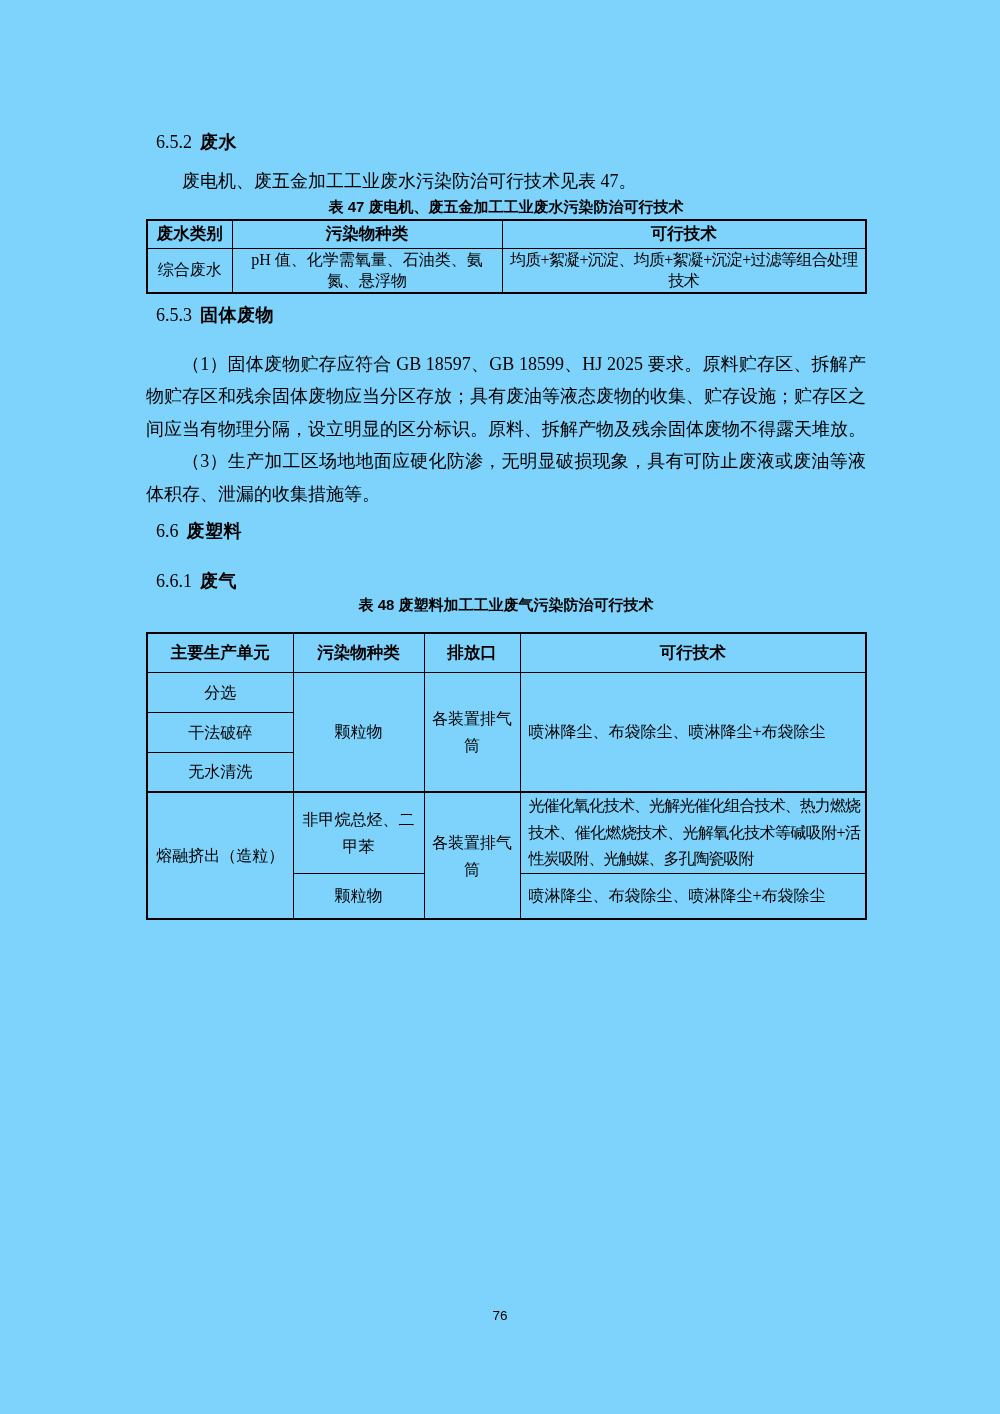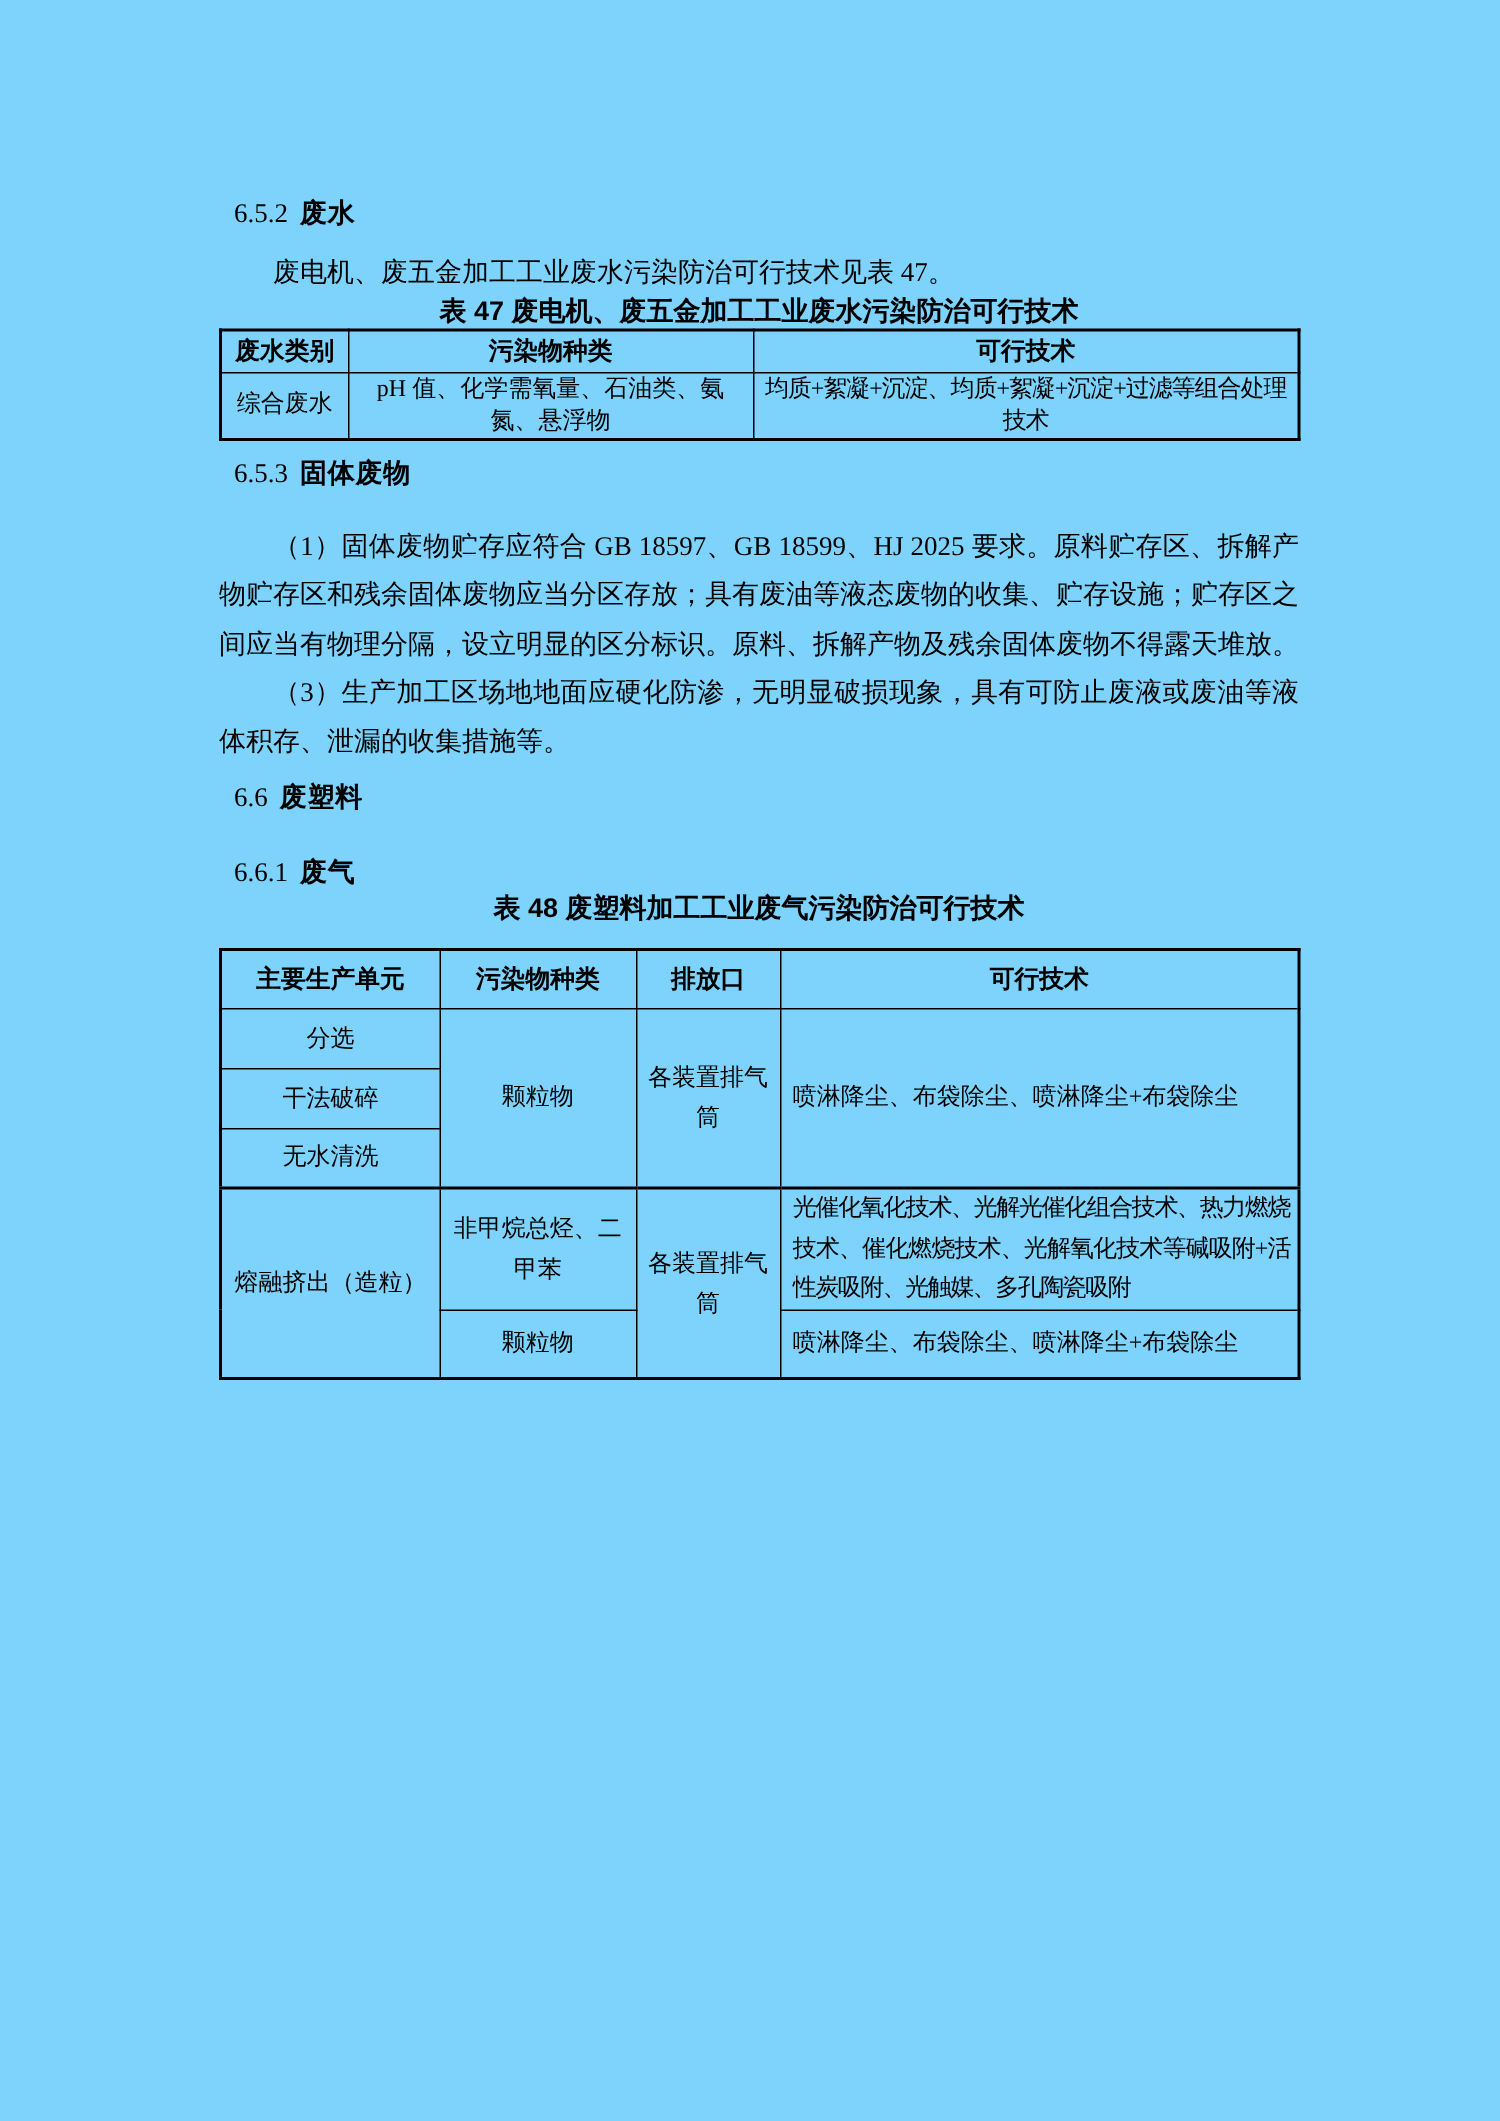--- a/index.html
+++ b/index.html
@@ -35,21 +35,21 @@
     letter-spacing: 0;
   }
   .p-intro47 { margin-top: 13px; line-height: 28px; }
   .p-intro48 { margin-top: 5px;  line-height: 28px; }
   .pblock1 { margin-top: 13px; }
   .pblock2 { margin-top: 21px; }
 
   
   .tbl-caption {
     font-family: "Liberation Sans", "DejaVu Sans", sans-serif;
-    font-weight: 700; font-size: 18px; line-height: 24px;
+    font-weight: 700; font-size: 15px; line-height: 24px;
     text-align: center;
   }
 
   
   table.tbl {
     border-collapse: collapse; table-layout: fixed;
     width: 719px; border: 2px solid #000;
   }
   .tbl th, .tbl td { border: 1px solid #000; vertical-align: middle; overflow: hidden; }
   .tbl th {
@@ -167,13 +167,14 @@
         </tr>
         <tr class="r5">
           <td>颗粒物</td>
           <td class="cell-left">喷淋降尘、布袋除尘、喷淋降尘+布袋除尘</td>
         </tr>
       </tbody>
     </table>
 
   </div>
 
+  <div class="page-num">76</div>
 </div>
 
 </body></html>

